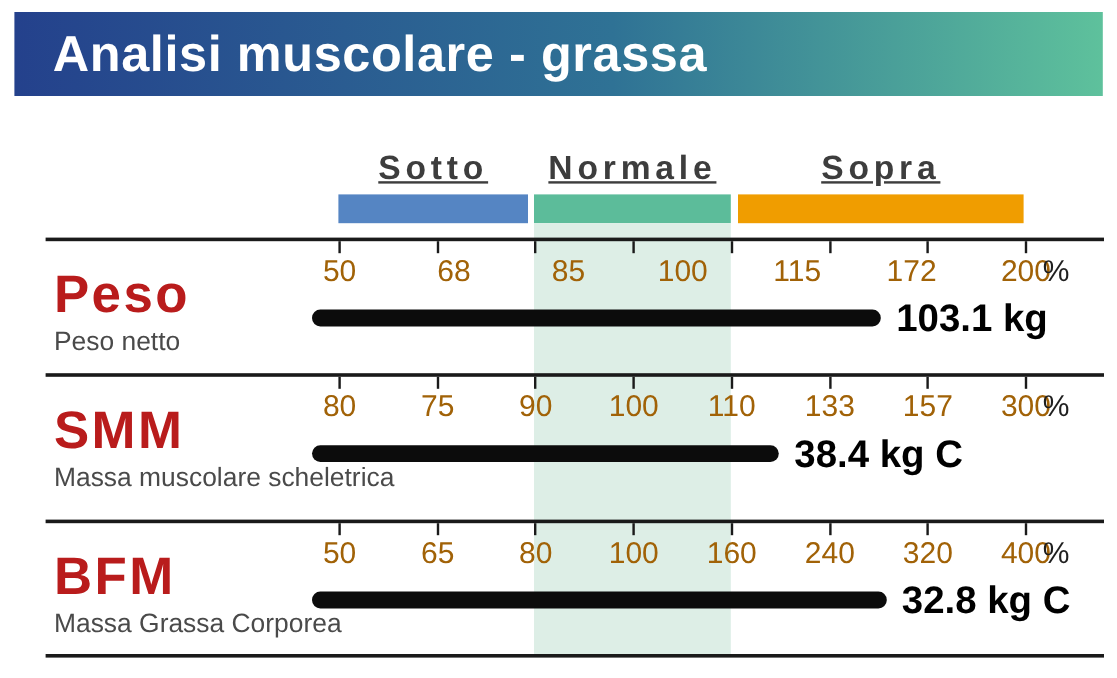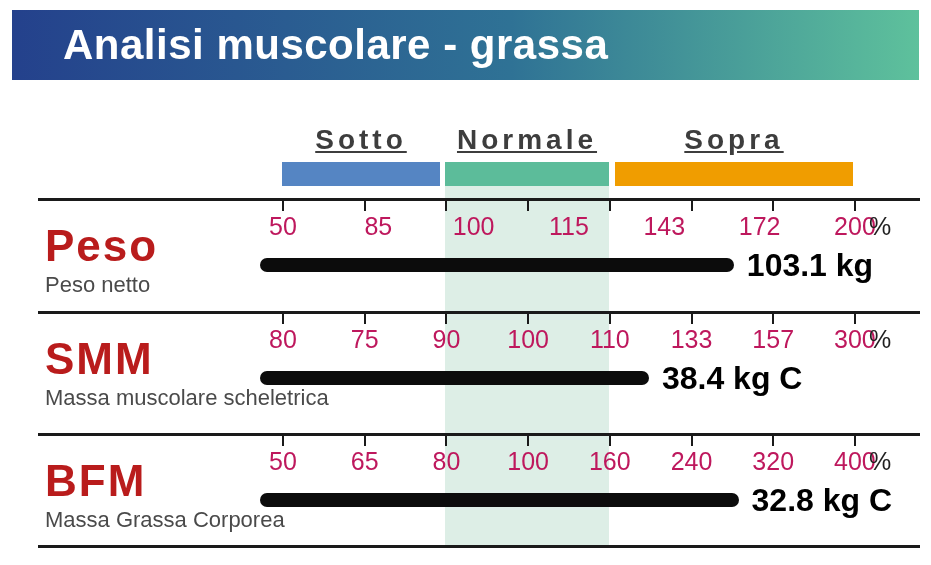--- a/index.html
+++ b/index.html
@@ -3,40 +3,40 @@
 <meta charset="utf-8">
 <style>
   html,body{margin:0;padding:0;background:#ffffff;}
   body{font-family:"Liberation Sans","DejaVu Sans",sans-serif;}
   .report{position:relative;width:931px;height:565px;background:#ffffff;overflow:hidden;}
 
   
   .banner{position:absolute;left:12px;top:10px;width:907px;height:70px;
     background:linear-gradient(90deg,#24418c 0%,#2f7295 55%,#5ec19c 100%);
     display:flex;align-items:center;}
-  .banner .title{color:#ffffff;font-weight:bold;font-size:42px;padding-left:51px;letter-spacing:0.5px;}
+  .banner .title{color:#ffffff;font-weight:bold;font-size:42px;padding-left:32px;letter-spacing:0.5px;}
 
   
   .legend-label{position:absolute;top:124px;transform:translateX(-50%);
     font-size:28px;font-weight:bold;letter-spacing:4px;color:#3d3d3d;white-space:nowrap;text-decoration:underline;}
   .legend-bar{position:absolute;top:162px;height:24px;}
   .lb-sotto{left:282px;width:158px;}
   .lb-normale{left:445px;width:164px;}
   .lb-sopra{left:615px;width:238px;}
 
   
   .normal-band{position:absolute;left:445px;top:186px;width:164px;height:359px;background:#ddeee6;}
 
   
   .row{position:absolute;left:0;width:931px;height:0;}
   .axis-line{position:absolute;left:38px;top:0;width:882px;height:3px;background:#1a1a1a;}
   .ticks{position:absolute;left:282px;top:3px;width:574px;display:flex;justify-content:space-between;}
   .tick{width:2px;height:10px;background:#1a1a1a;}
   .tick-labels{position:absolute;left:243px;top:14px;width:652px;display:flex;justify-content:space-between;}
-  .tick-label{width:80px;text-align:center;font-size:25px;color:#be185d;}
+  .tick-label{width:80px;text-align:center;font-size:25px;color:#a16207;}
   .pct{position:absolute;left:869px;top:14px;font-size:25px;color:#1f1f1f;}
   .row-label{position:absolute;left:45px;top:26px;font-size:44px;font-weight:bold;
     color:#b91c1c;letter-spacing:2px;line-height:1;}
   .row-desc{position:absolute;left:45px;top:74px;font-size:22px;color:#4a4a4a;}
   .value-bar{position:absolute;left:260px;top:60px;height:14px;background:#0c0c0c;border-radius:8px;}
   .value-label{position:absolute;top:49px;height:36px;display:flex;align-items:center;
     font-size:32px;color:#000000;white-space:nowrap;font-weight:bold;}
 
   .bottom-border{position:absolute;left:38px;top:545px;width:882px;height:3px;background:#1a1a1a;}
 </style>
@@ -66,24 +66,24 @@
         <div class="tick"></div>
         <div class="tick"></div>
         <div class="tick"></div>
         <div class="tick"></div>
         <div class="tick"></div>
         <div class="tick"></div>
         <div class="tick"></div>
     </div>
     <div class="tick-labels">
       <div class="tick-label">50</div>
+      <div class="tick-label">68</div>
       <div class="tick-label">85</div>
       <div class="tick-label">100</div>
       <div class="tick-label">115</div>
-      <div class="tick-label">143</div>
       <div class="tick-label">172</div>
       <div class="tick-label">200</div>
     </div>
     <div class="pct">%</div>
     <div class="row-label">Peso</div>
     <div class="row-desc">Peso netto</div>
     <div class="value-bar" style="width: 473.837px;"></div>
     <div class="value-label" style="left: 746.837px;">103.1 kg</div>
   </div>
 

